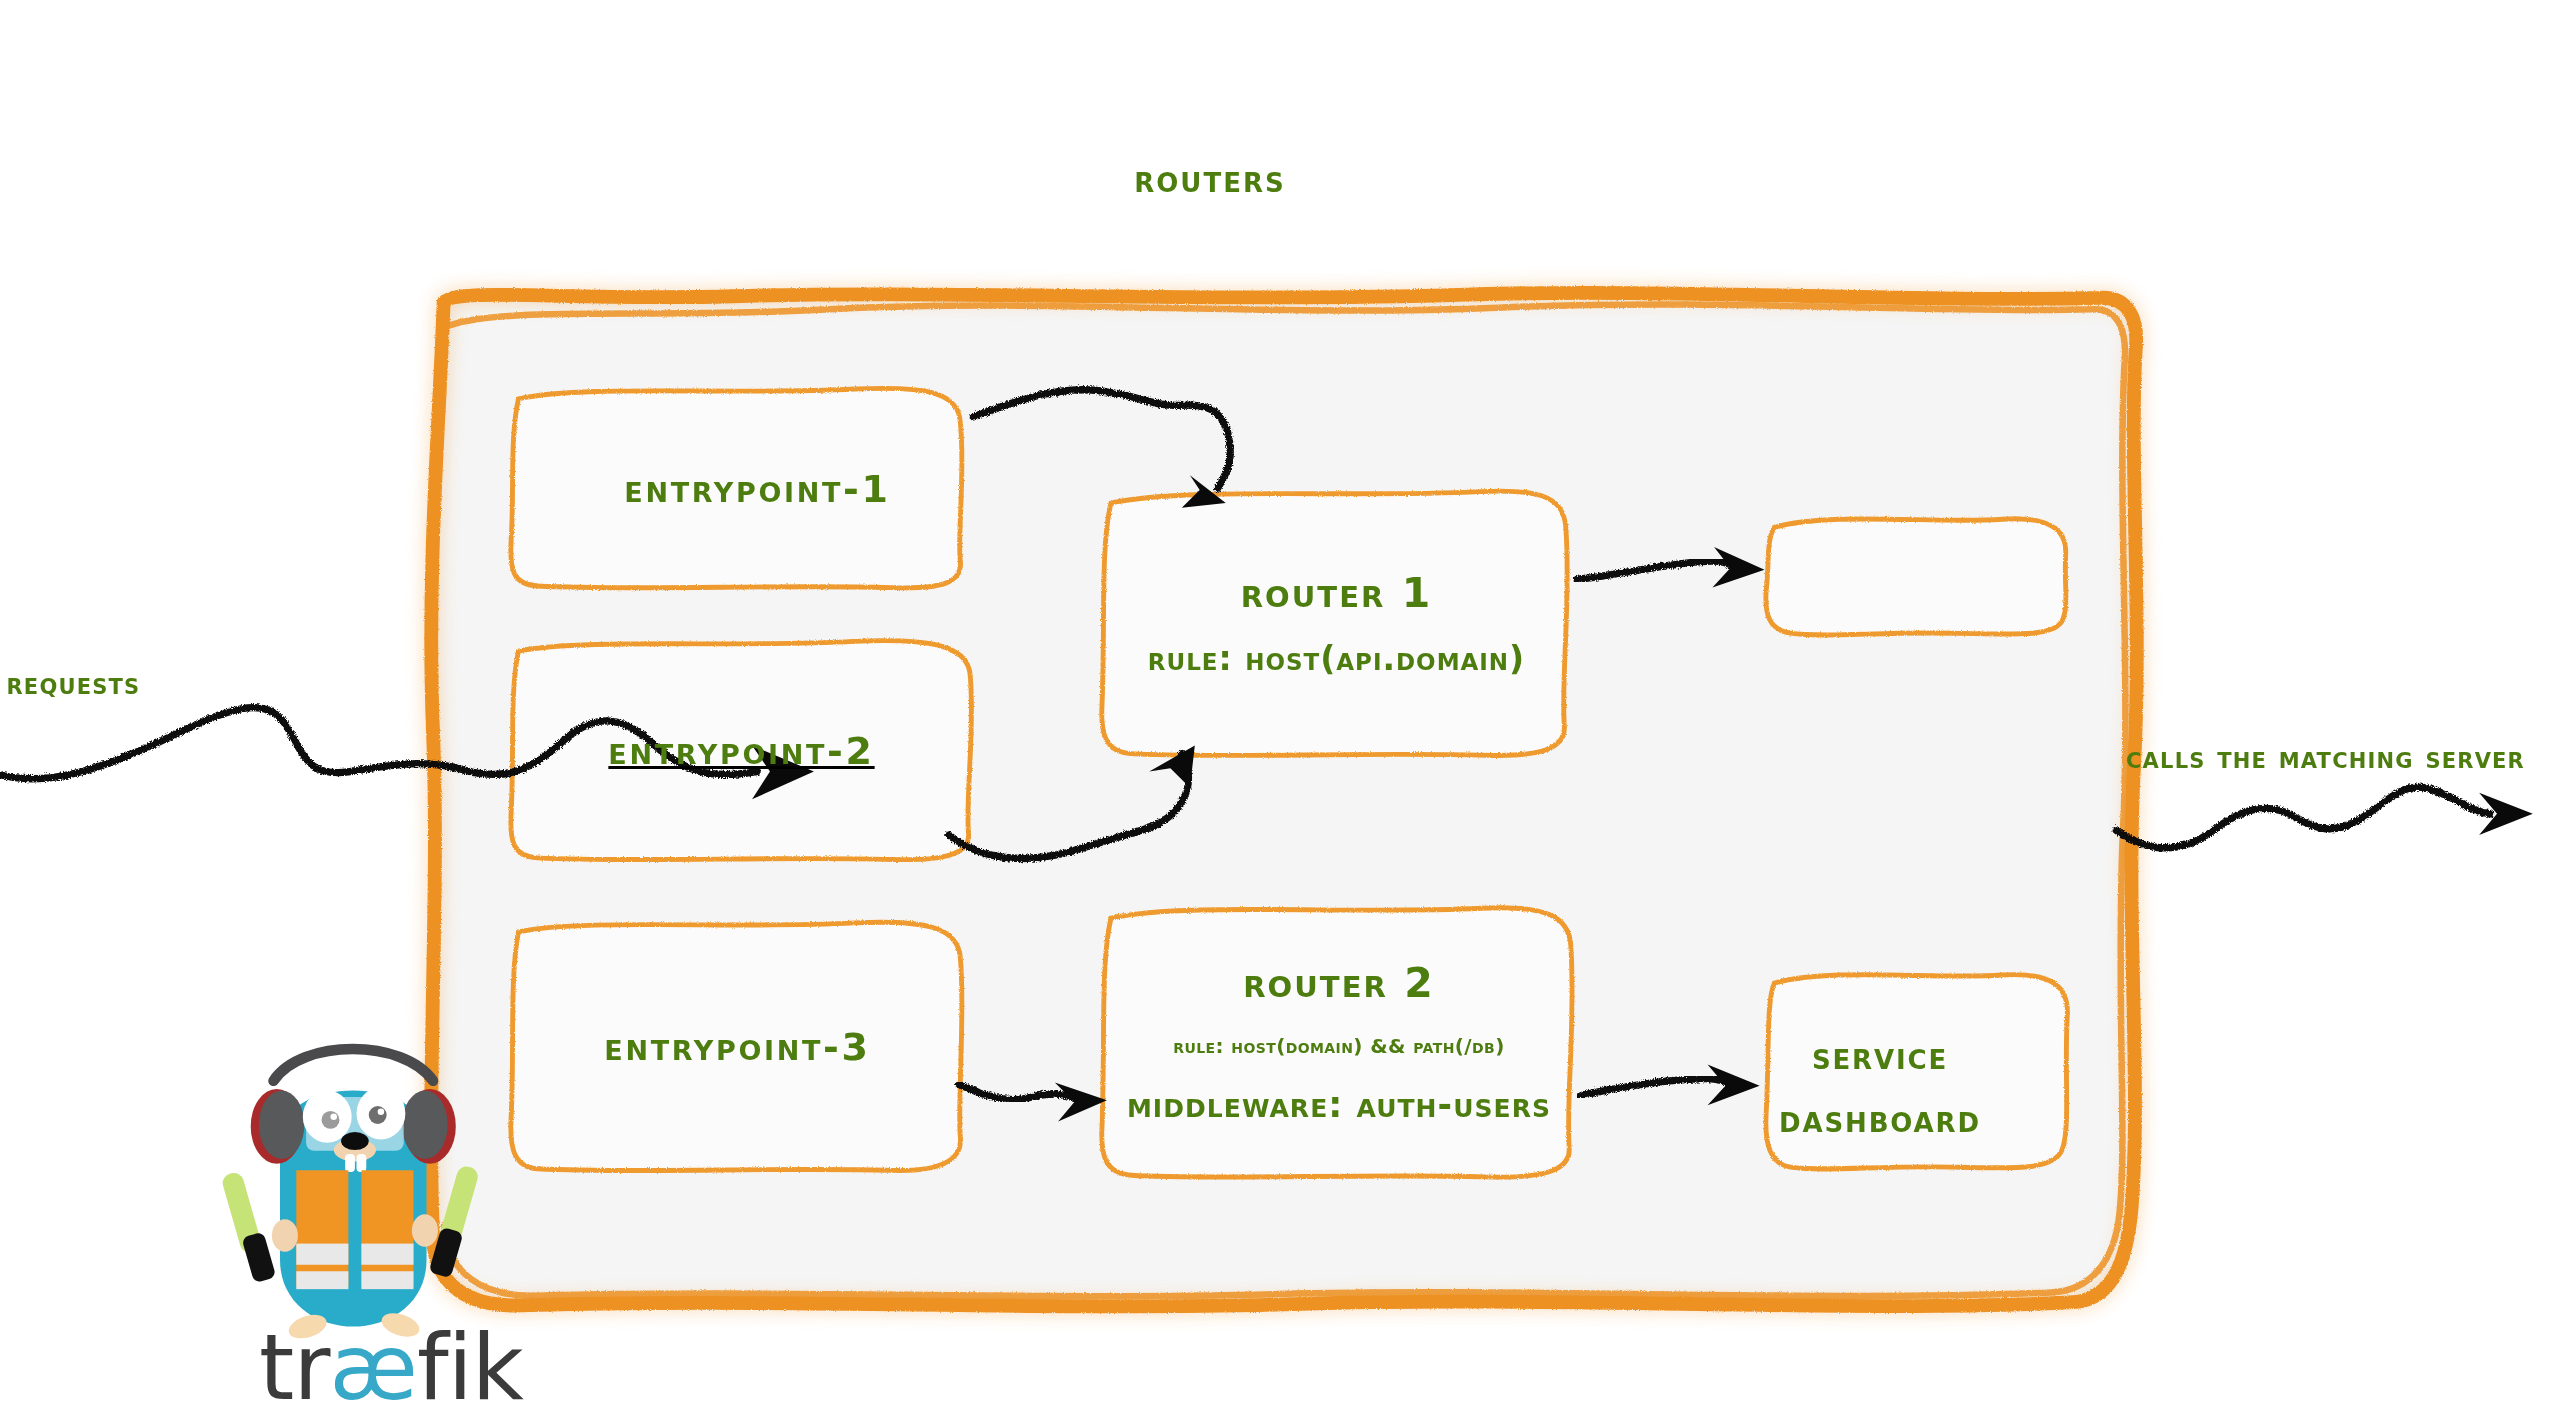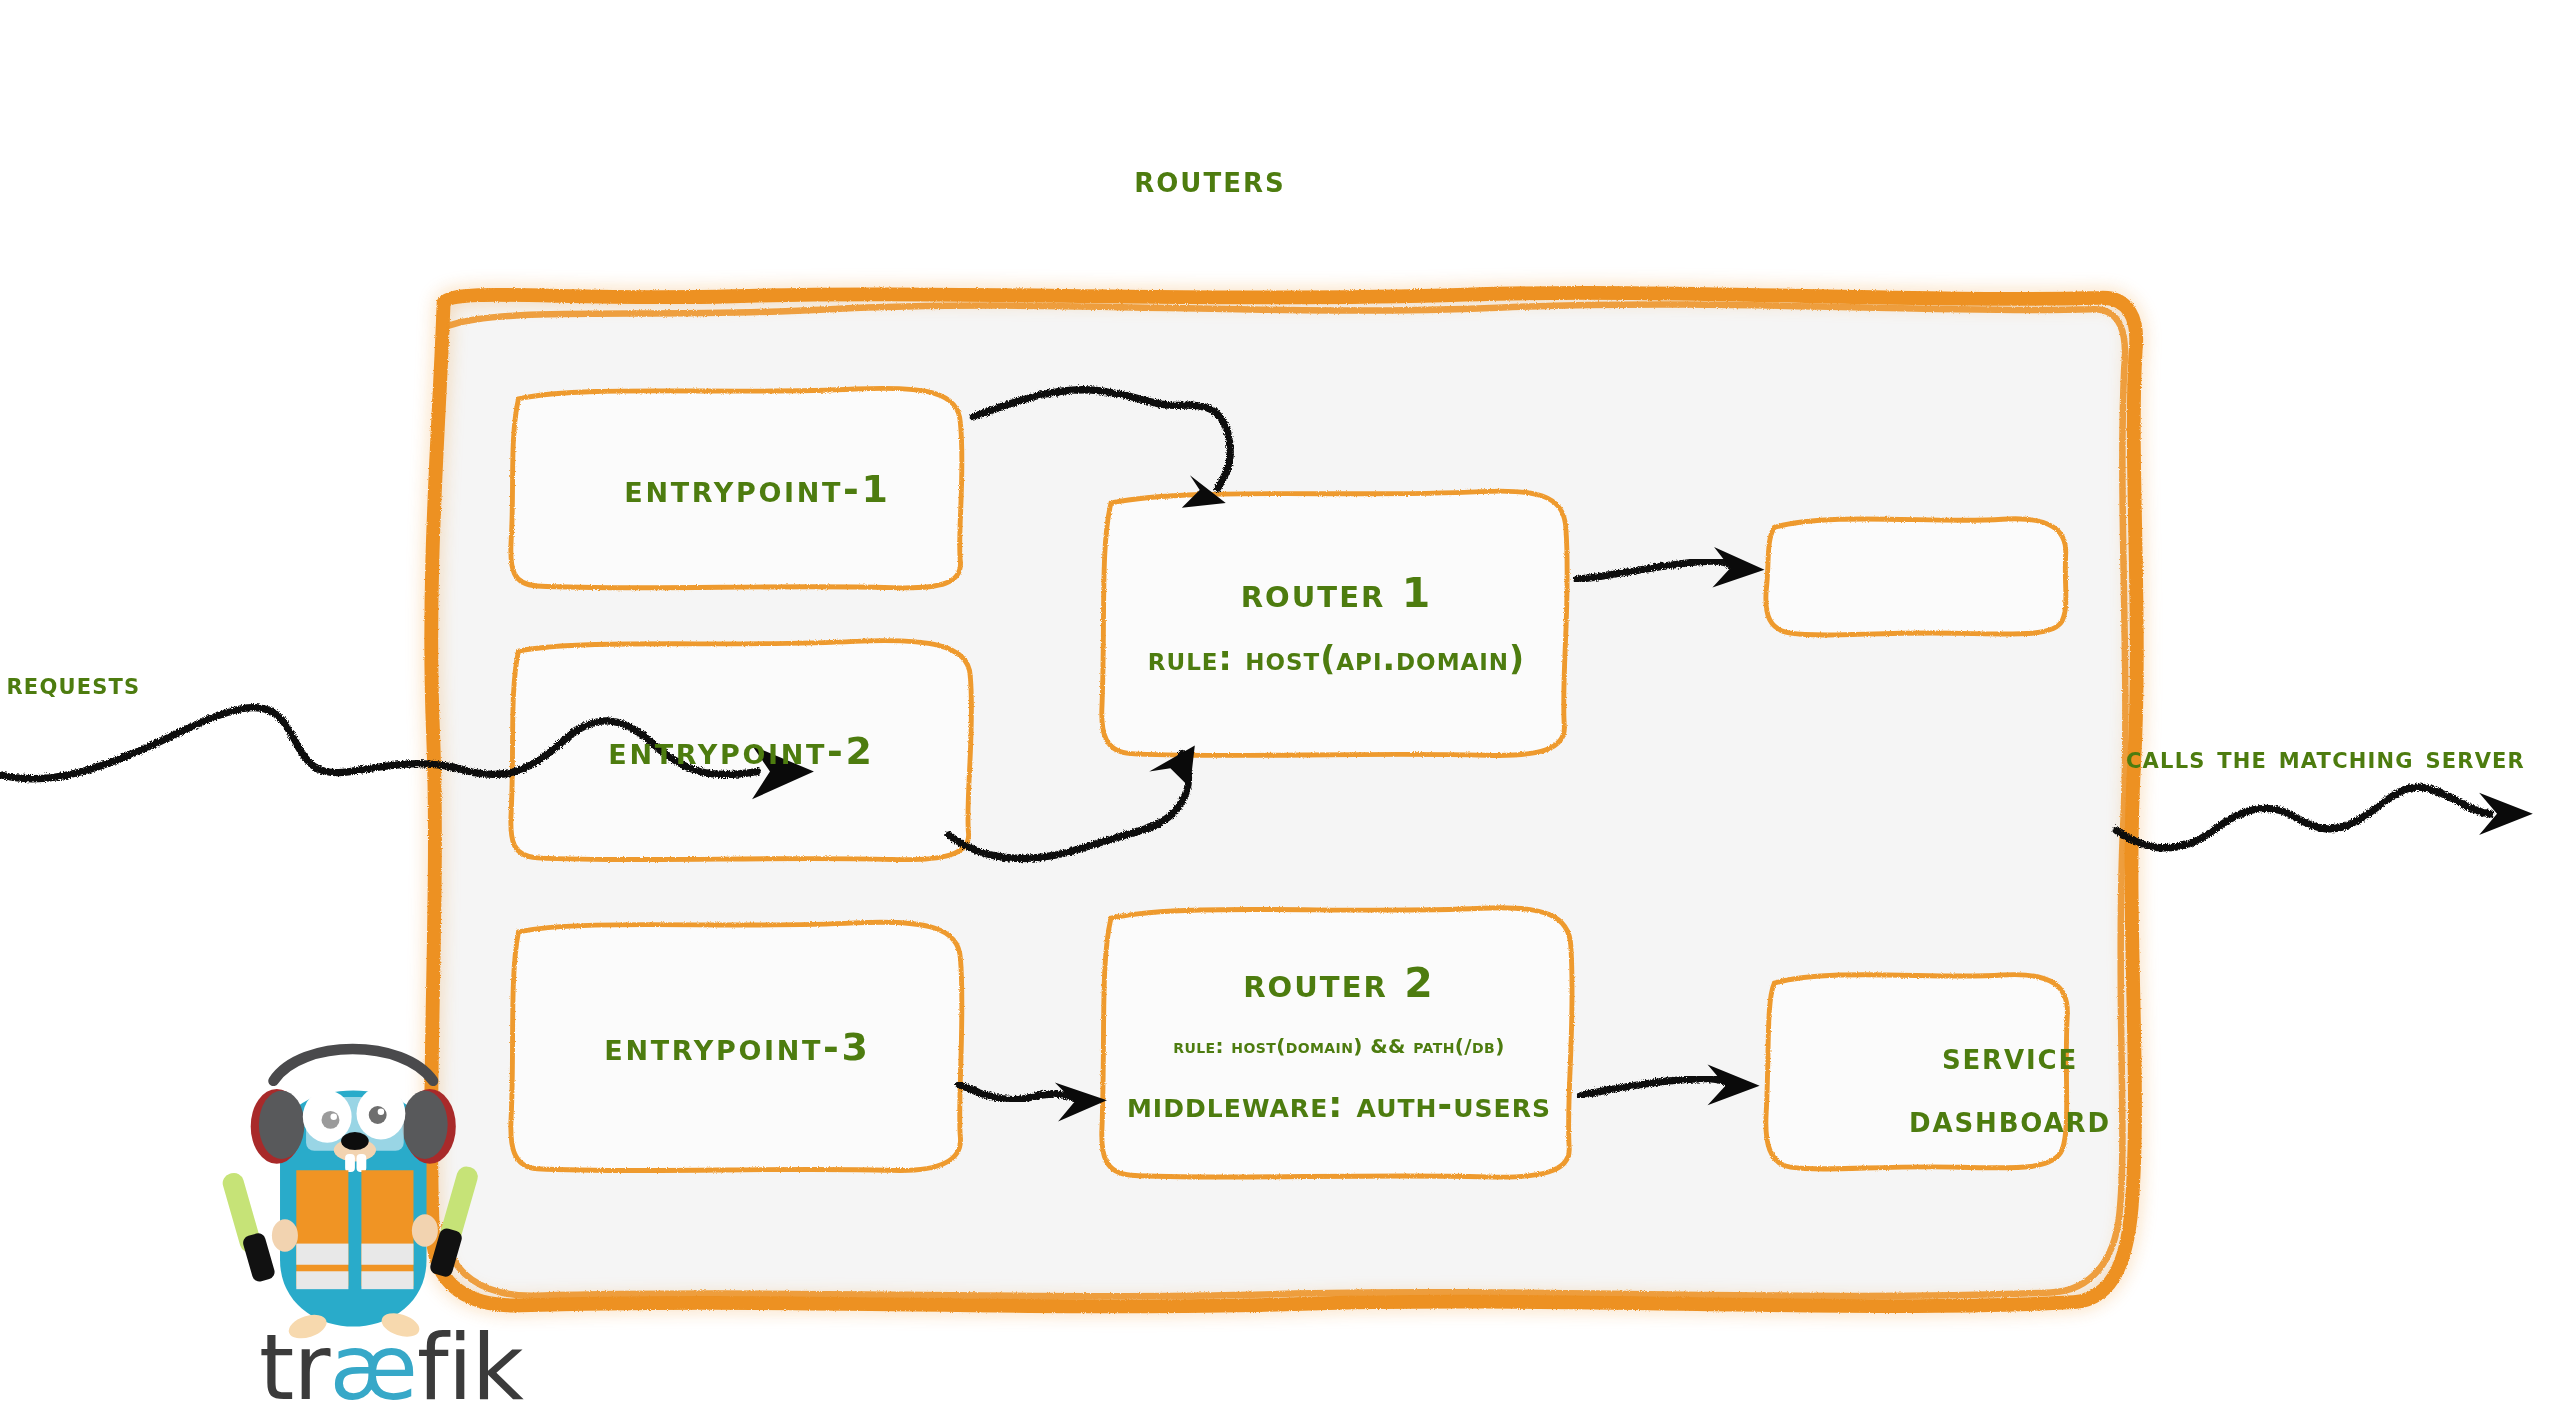--- a/index.html
+++ b/index.html
@@ -269,39 +269,39 @@
       <ellipse cx="78" cy="350" rx="24" ry="13" fill="#F7D9AE" transform="rotate(-18 78 350)"></ellipse>
       <ellipse cx="192" cy="348" rx="24" ry="13" fill="#F7D9AE" transform="rotate(18 192 348)"></ellipse>
     </g>
   </svg>
 
   <div id="diagram-title" class="hand">Routers</div>
 
   <div class="node" style="left:511px;top:389px;width:453px;height:200px;margin-left:20px;">
     <div class="hand ep-label">entrypoint-1</div>
   </div>
-  <div class="node" style="left:511px;top:641px;width:461px;height:220px;">
+  <div class="node" style="left:511px;top:641px;width:461px;height:220px;text-decoration:underline;">
     <div class="hand ep-label">entrypoint-2</div>
   </div>
   <div class="node" style="left:511px;top:923px;width:453px;height:249px;">
     <div class="hand ep-label">entrypoint-3</div>
   </div>
 
   <div class="node" style="left:1102px;top:492px;width:469px;height:265px;">
     <div class="hand router-title">Router 1</div>
     <div class="hand router-rule">rule: Host(api.domain)</div>
   </div>
 
   <div class="node" style="left:1102px;top:907px;width:474px;height:272px;gap:19px;">
     <div class="hand router-title">Router 2</div>
     <div class="hand router-rule-sm">rule: Host(domain) &amp;&amp; Path(/db)</div>
     <div class="hand router-mw">Middleware: auth-users</div>
   </div>
 
-  <div class="node" style="left:1858px;top:973px;width:304px;height:230px;text-align:center;">
+  <div class="node" style="left:1728px;top:973px;width:304px;height:230px;text-align:center;">
     <div class="hand svc-label" style="margin-bottom:21px;">Service</div>
     <div class="hand svc-label">Dashboard</div>
   </div>
 
   <div class="hand side-label" style="left:6.5px;top:667px;">Requests</div>
   <div class="hand side-label" style="left:2126px;top:741px;">Calls the matching server</div>
 
   <div id="traefik-wordmark"><span>tr</span><span class="ae">æ</span><span>fik</span></div>
 
 </div>

